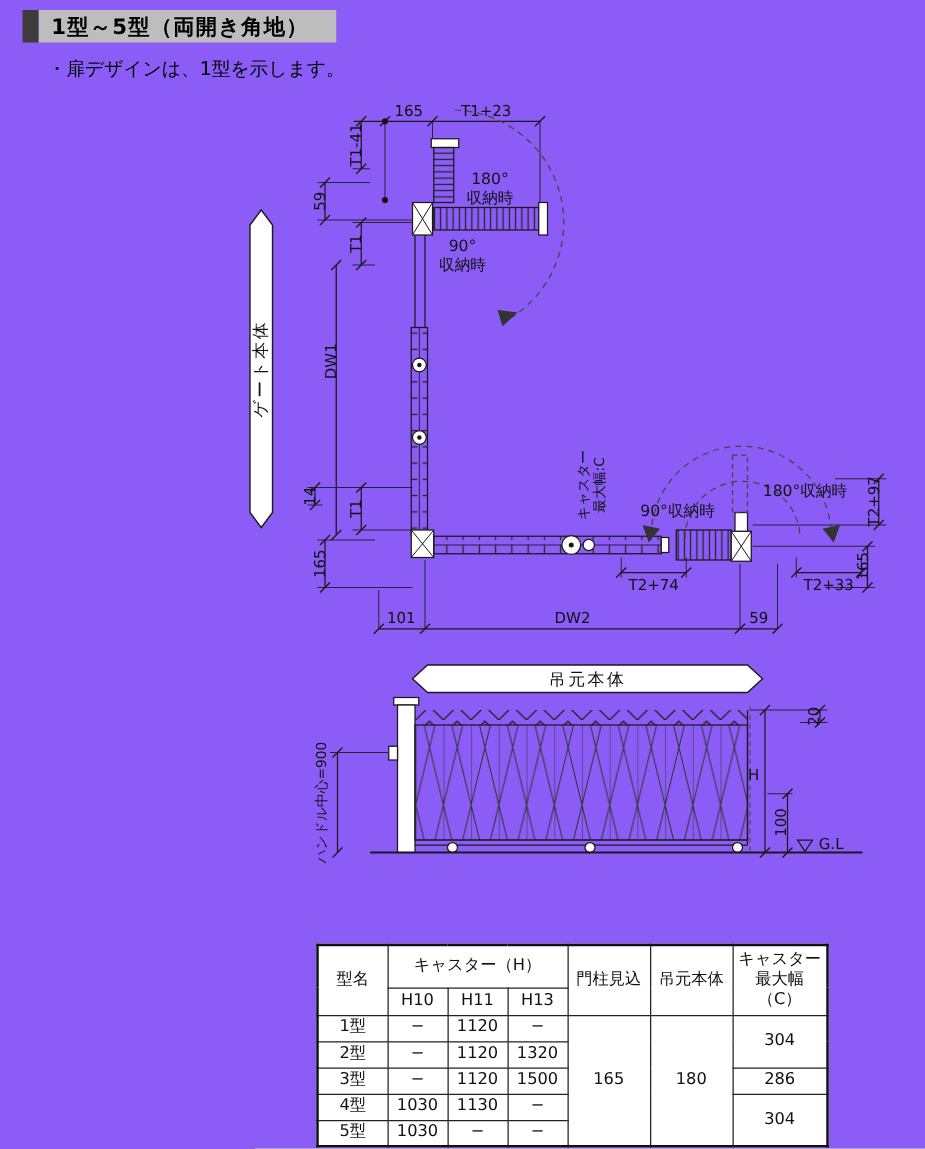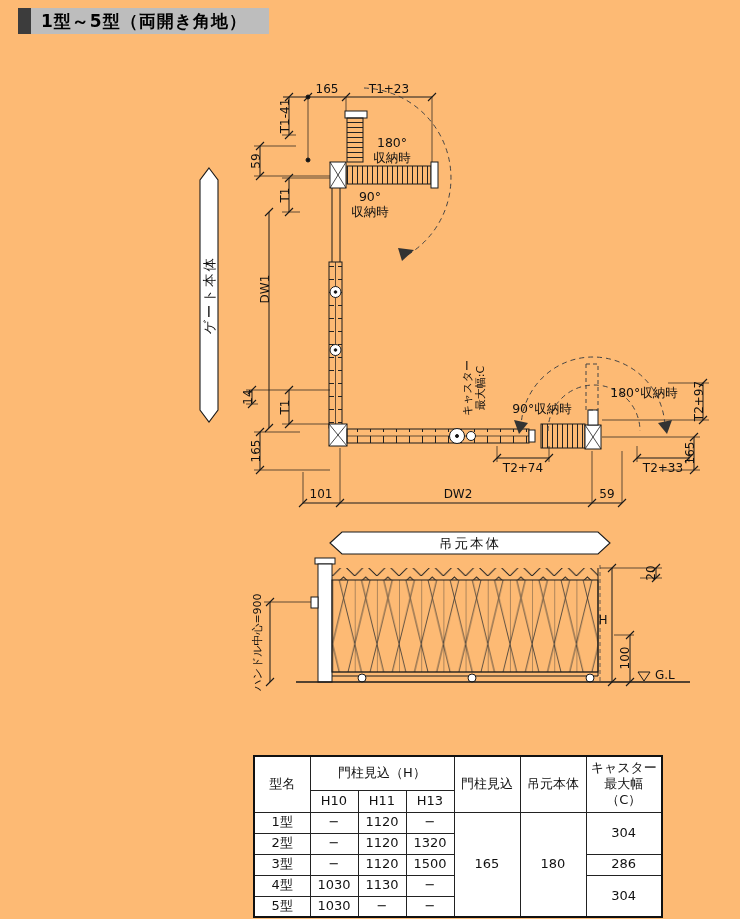--- a/index.html
+++ b/index.html
@@ -1,18 +1,18 @@
 <!DOCTYPE html>
 <html><head>
 <meta charset="utf-8">
 <style>
   * { margin:0; padding:0; box-sizing:border-box; }
   html,body { background:#fff; }
   body { width:740px; height:919px; font-family:"DejavU Sans","DejaVu Sans","Liberation Sans",sans-serif; color:#111; }
-  .page { position:relative; width:740px; height:919px; overflow:hidden; background:#fdba74; }
+  .page { position:relative; width:740px; height:919px; overflow:hidden; background:#8b5cf6; }
 
   .titlebar { position:absolute; left:18px; top:8px; height:26px; display:flex; }
   .titlebar .accent { width:13px; background:#3c3c3c; }
   .titlebar .bar { background:#bdbdbd; display:flex; align-items:center; padding:0 22px 0 10px; }
   .titlebar .bar span { font-size:17px; font-weight:bold; letter-spacing:1px; color:#000; }
 
   .note { position:absolute; left:38px; top:46px; font-size:15px; color:#000; }
 
   svg.diagram { position:absolute; left:0; top:0; }
   svg text { font-size:12px; fill:#111; font-family:"DejaVu Sans","Liberation Sans",sans-serif; }
@@ -35,20 +35,21 @@
 
 <div class="page">
 
   <div class="titlebar">
     <div class="accent"></div>
     <div class="bar">
       <span>1型～5型（両開き角地）</span>
     </div>
   </div>
 
+  <div class="note">・扉デザインは、1型を示します。</div>
 
   <svg class="diagram" width="740" height="745" viewBox="0 0 740 745">
     <defs>
       <pattern id="denseH" width="5" height="10" patternUnits="userSpaceOnUse">
         <line x1="2.5" y1="0" x2="2.5" y2="10" stroke="#222" stroke-width="1"></line>
       </pattern>
       <pattern id="denseV" width="10" height="5" patternUnits="userSpaceOnUse">
         <line x1="0" y1="2.5" x2="10" y2="2.5" stroke="#222" stroke-width="1"></line>
       </pattern>
       <pattern id="pht" width="13" height="14" patternUnits="userSpaceOnUse">
@@ -187,21 +188,21 @@
         <col style="width:48px">
         <col style="width:48px">
         <col style="width:48px">
       <col style="width:66px">
         <col style="width:66px">
         <col style="width:76px">
     </colgroup>
     <thead>
       <tr class="r1">
         <th rowspan="2">型名</th>
-        <th colspan="3">門柱見込（H）</th>
+        <th colspan="3">キャスター（H）</th>
         <th rowspan="2">門柱見込</th>
         <th rowspan="2">吊元本体</th>
         <th rowspan="2" class="caster">キャスター最大幅（C）</th>
       </tr>
       <tr class="r2">
         <th>H10</th>
         <th>H11</th>
         <th>H13</th>
       </tr>
     </thead>

